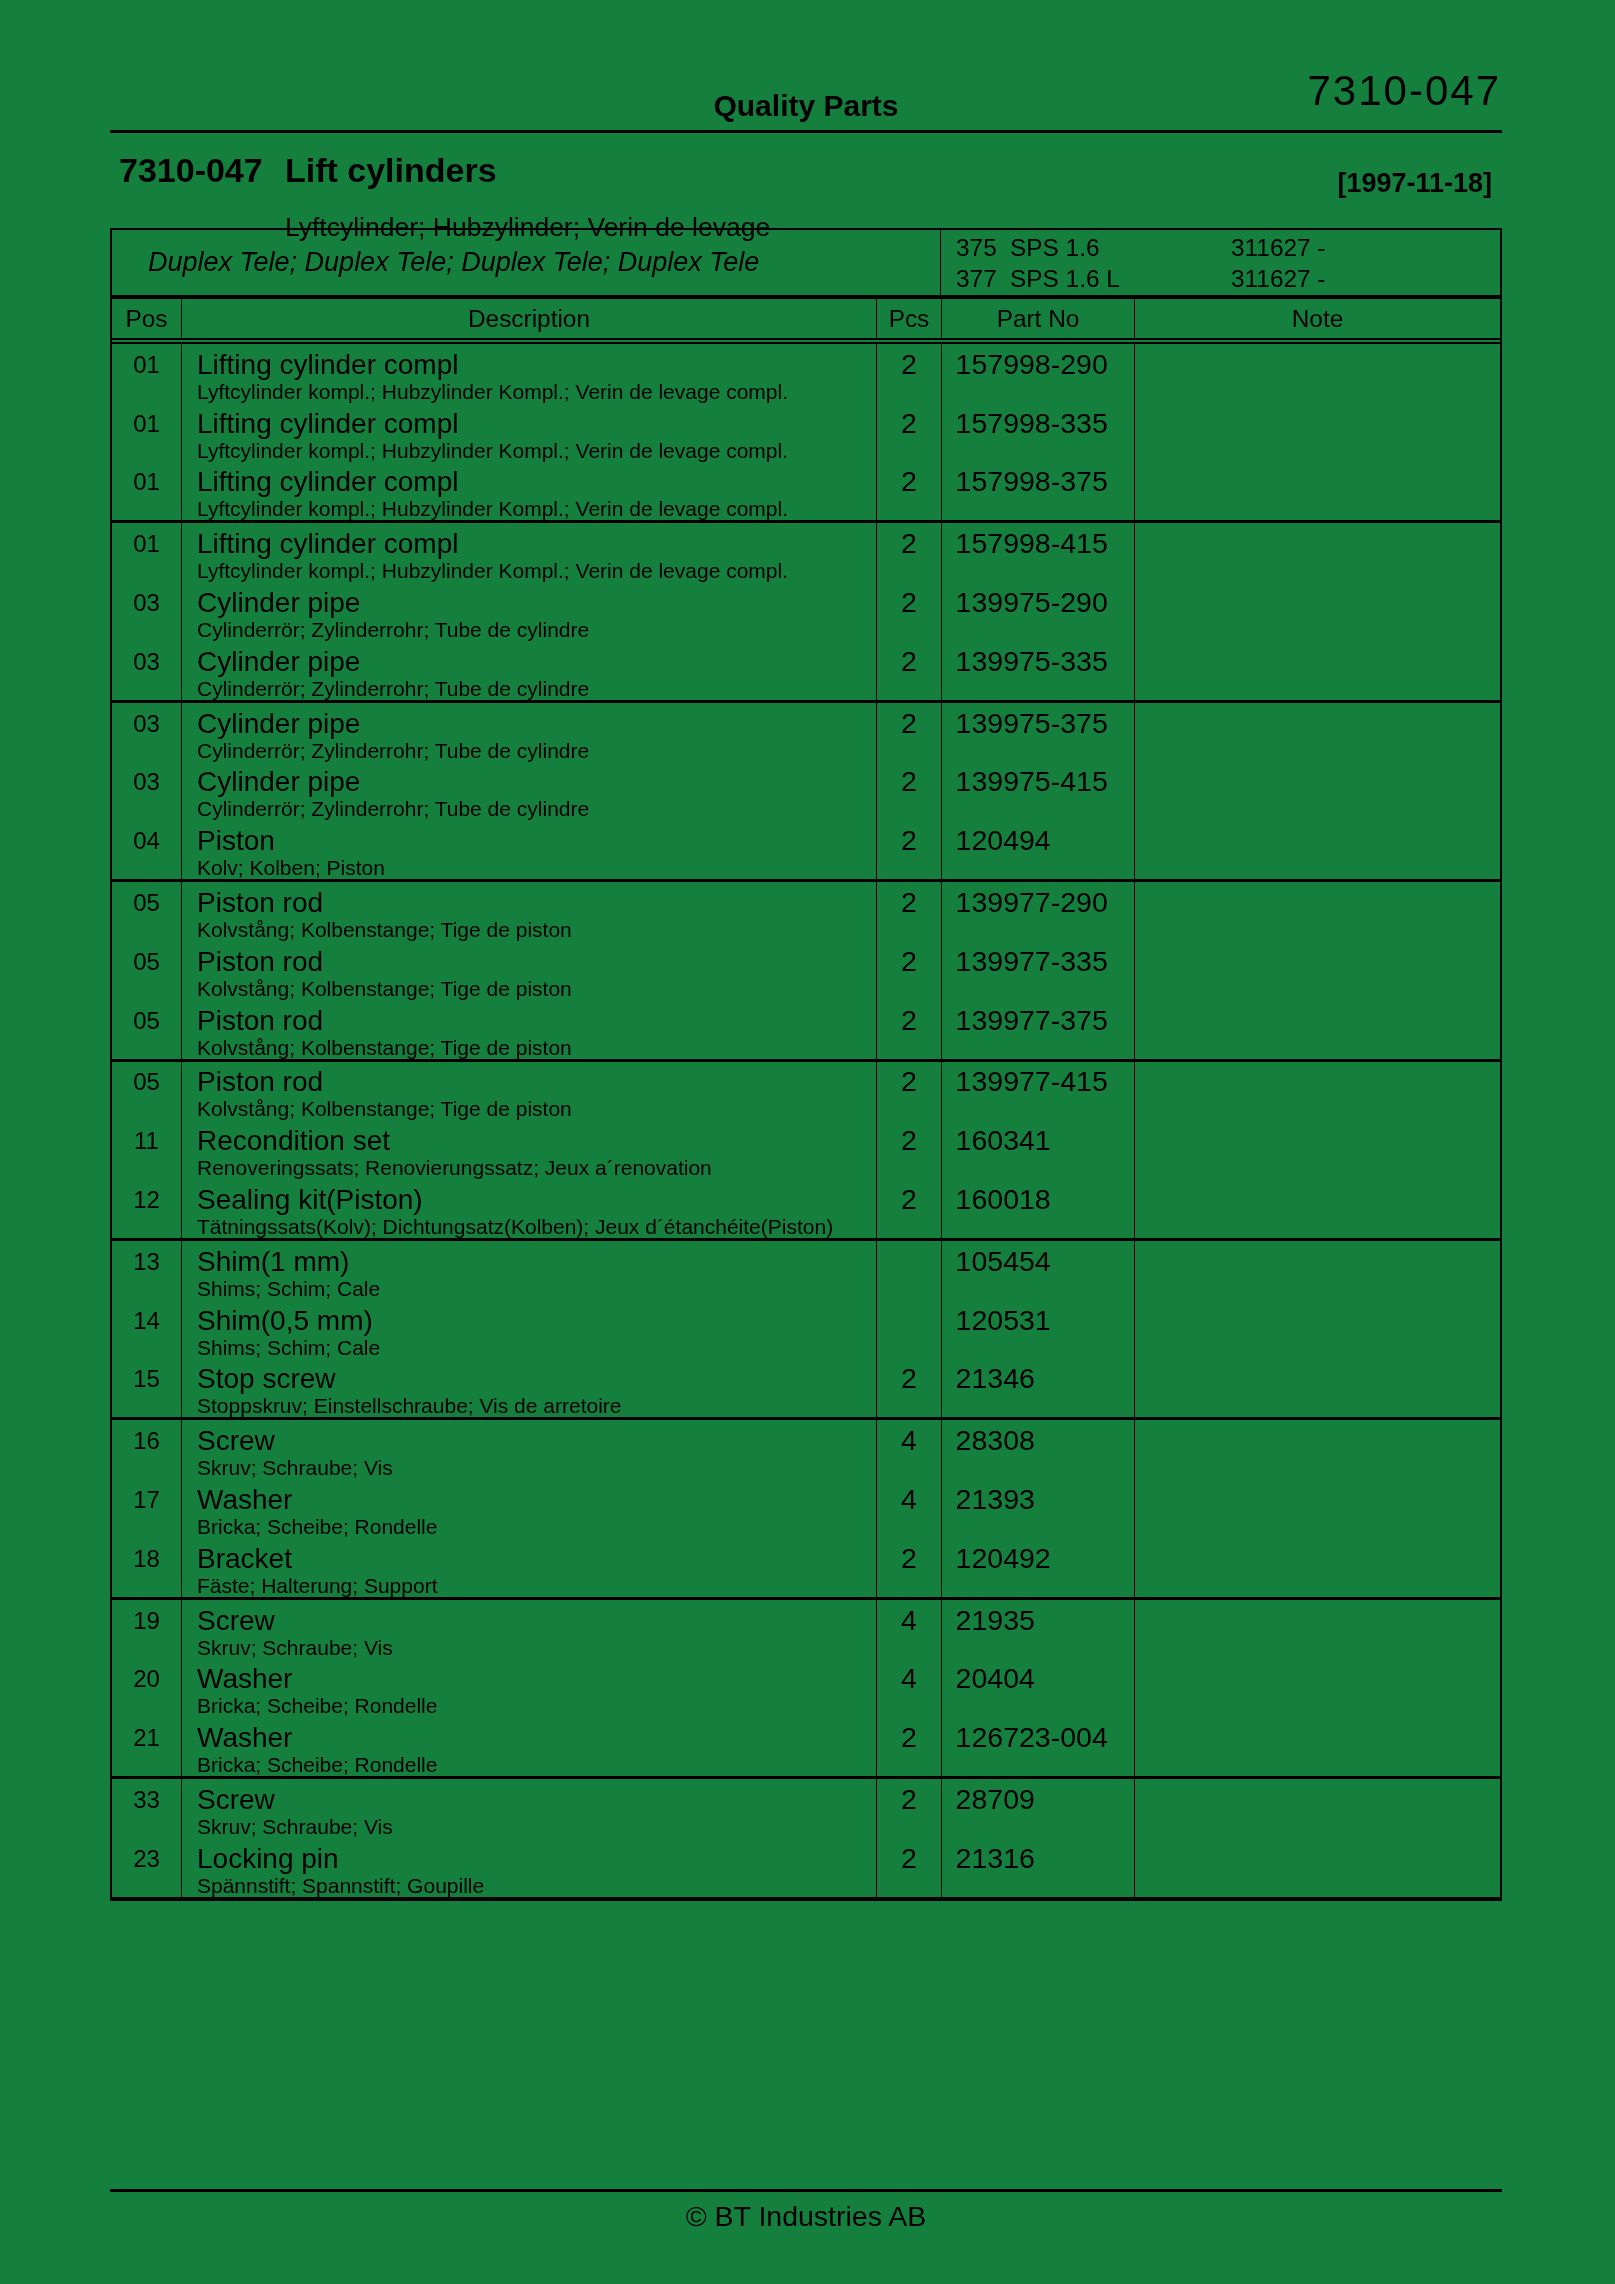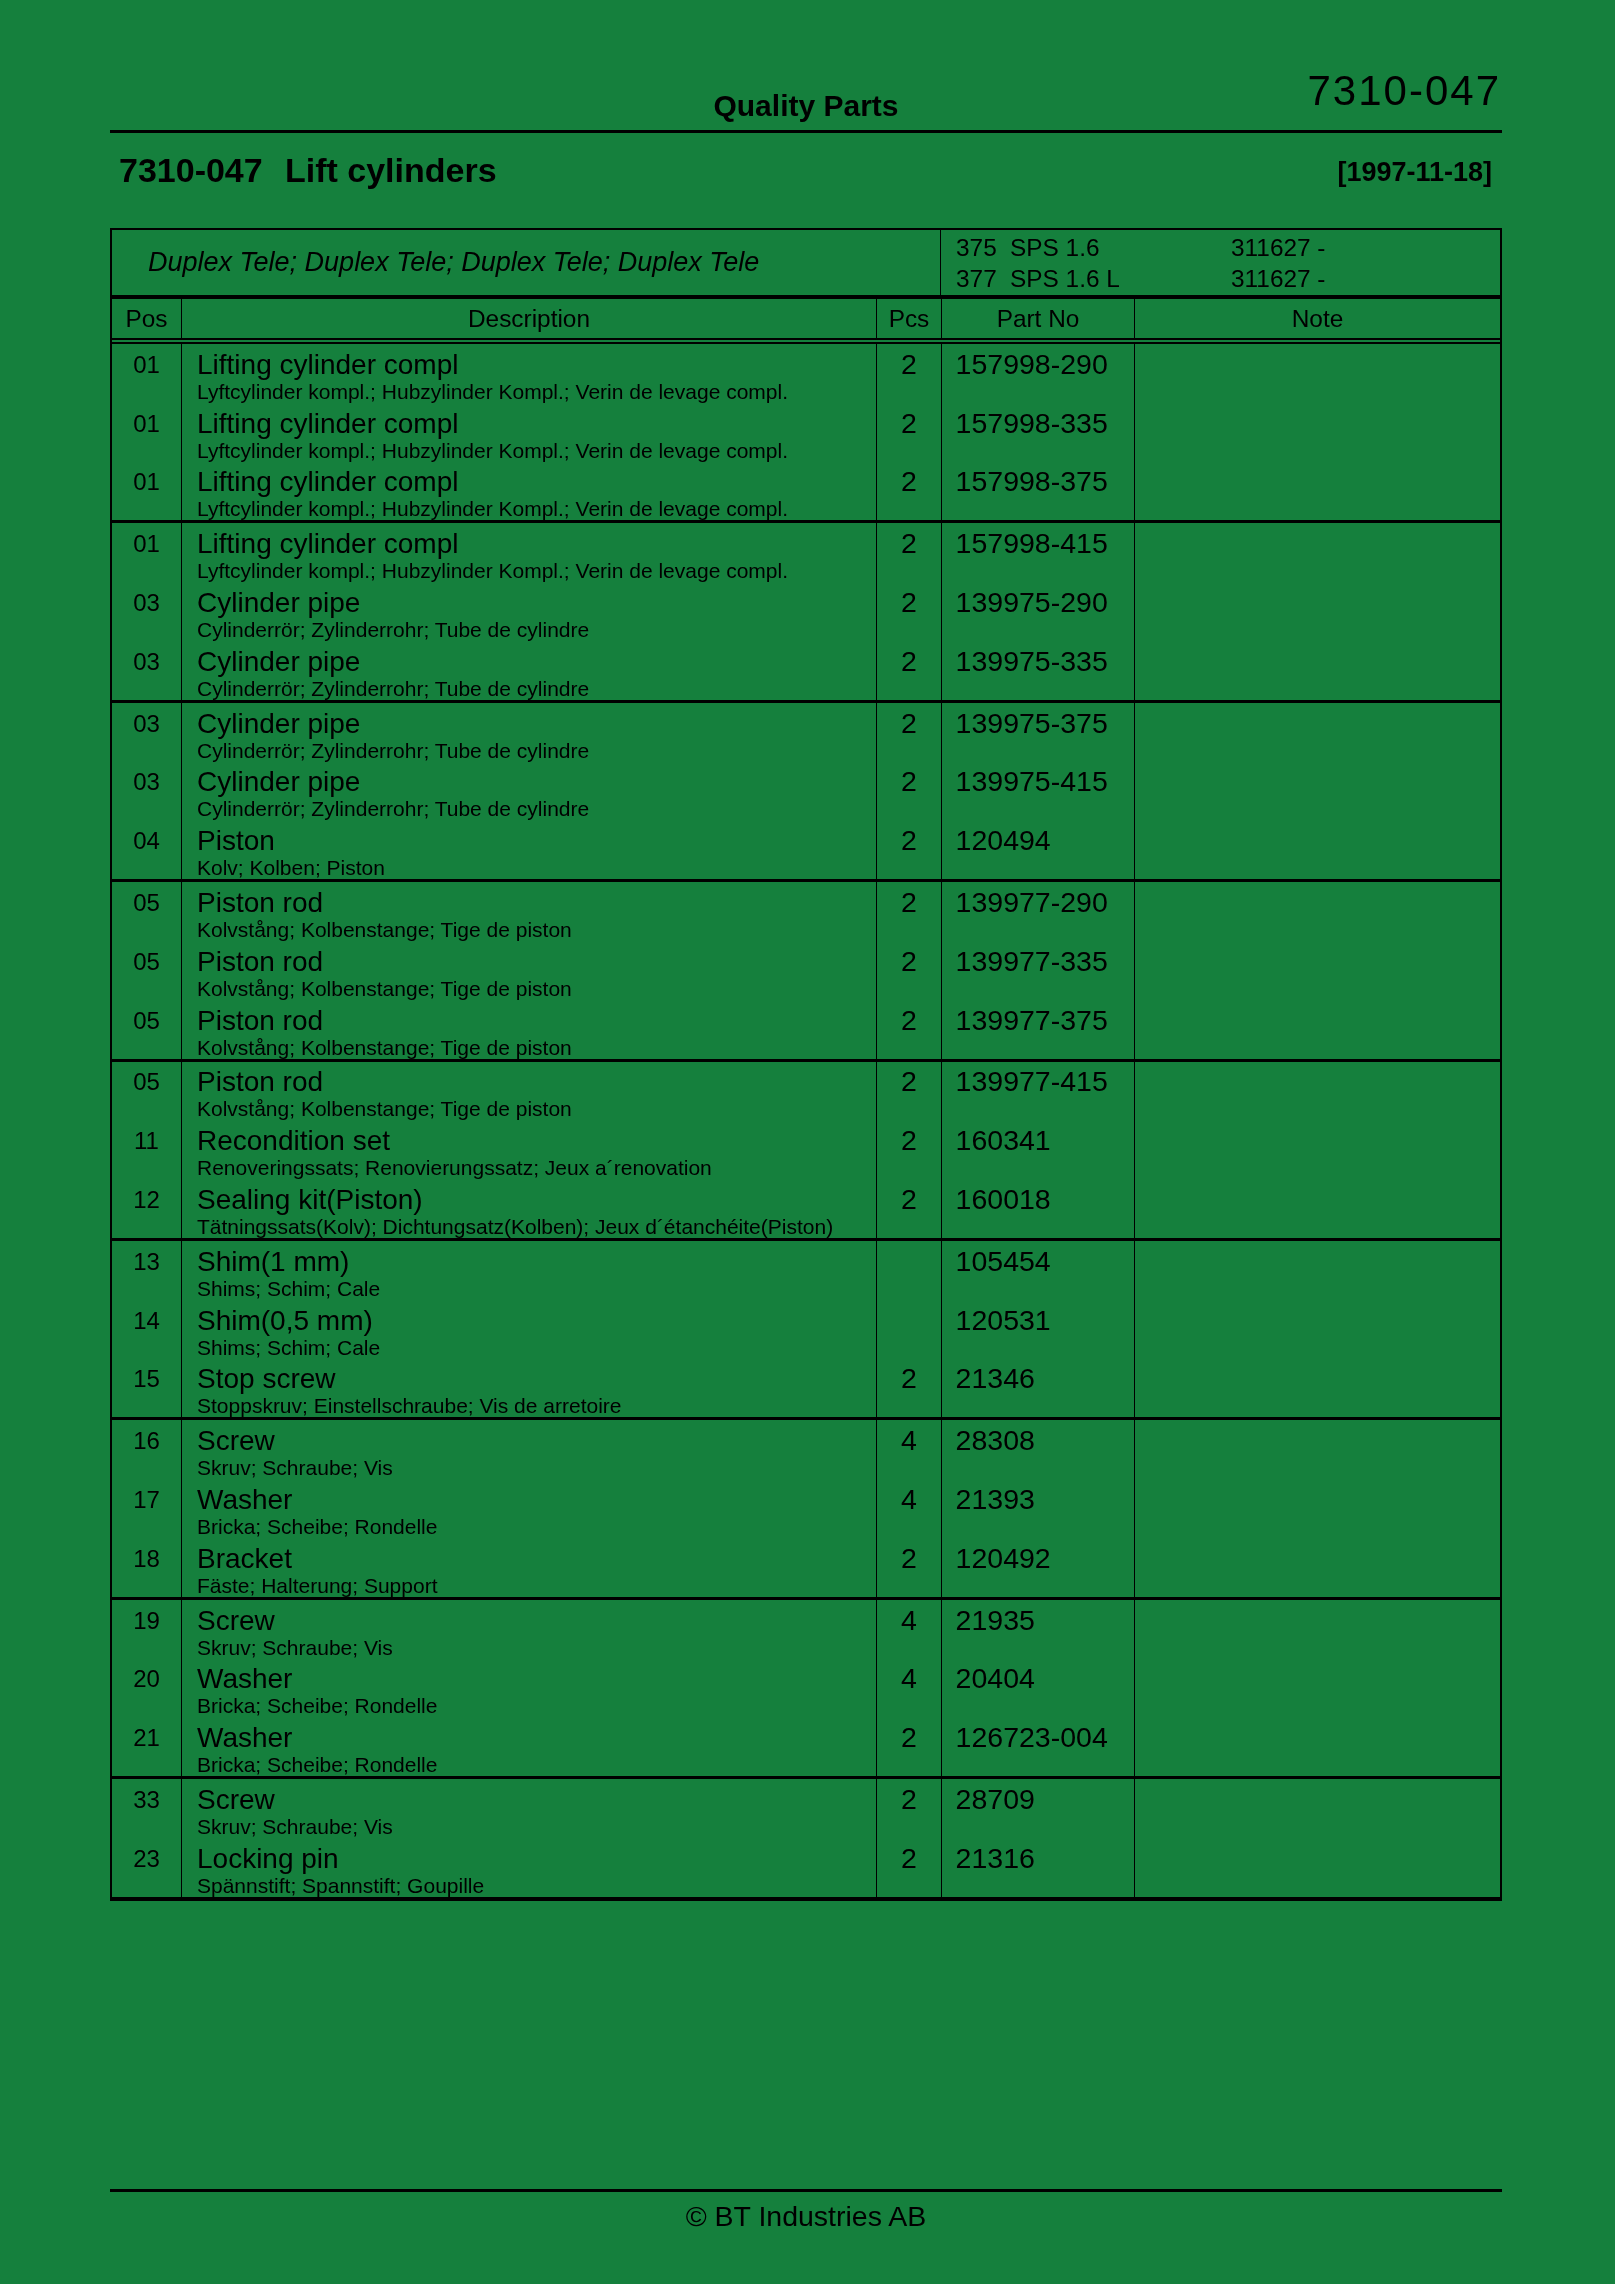--- a/index.html
+++ b/index.html
@@ -21,21 +21,21 @@
   .pagenum {
     position:absolute; top:67px; right:115px;
     font-size:42px; font-weight:400; letter-spacing:2px;
   }
   .rule-top {
     position:absolute; left:110px; top:130px; width:1392px; height:2.7px;
     background:#000;
   }
   .title-code { position:absolute; left:119px; top:151px; font-size:34px; font-weight:bold; }
   .title-name { position:absolute; left:285px; top:151px; font-size:34px; font-weight:bold; }
-  .title-date { position:absolute; right:124px; top:157px; font-size:27px; font-weight:bold; }
+  .title-date { position:absolute; right:124px; top:168px; font-size:27px; font-weight:bold; }
   .title-sub  { position:absolute; left:285px; top:212px; font-size:26.5px; }
 
   
   .ptable {
     position:absolute; left:110px; top:228px; width:1392px;
     box-sizing:border-box;
     border:2.7px solid #000; border-bottom-width:4.1px;
   }
   .headbox { display:flex; height:65px; border-bottom:4.1px solid #000; }
   .hb-left {
@@ -90,20 +90,21 @@
 
 <div class="page">
 
   <div class="brand">Quality Parts</div>
   <div class="pagenum">7310-047</div>
   <div class="rule-top"></div>
 
   <div class="title-code">7310-047</div>
   <div class="title-name">Lift cylinders</div>
   <div class="title-date">[1997-11-18]</div>
+  <div class="title-sub">Lyftcylinder; Hubzylinder; Verin de levage</div>
 
   <div class="ptable">
 
     <div class="headbox">
       <div class="hb-left">Duplex Tele; Duplex Tele; Duplex Tele; Duplex Tele</div>
       <div class="hb-right">
         <div class="hb-line">
           <span class="hb-code">375</span>
           <span class="hb-model">SPS 1.6</span>
           <span class="hb-serial">311627 -</span>

